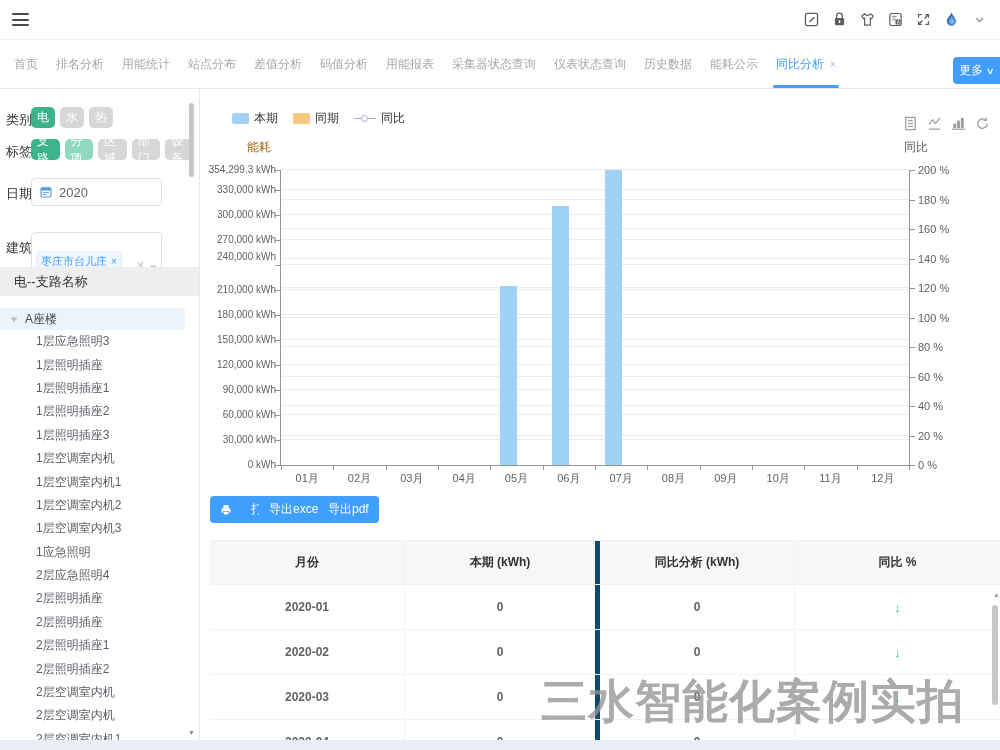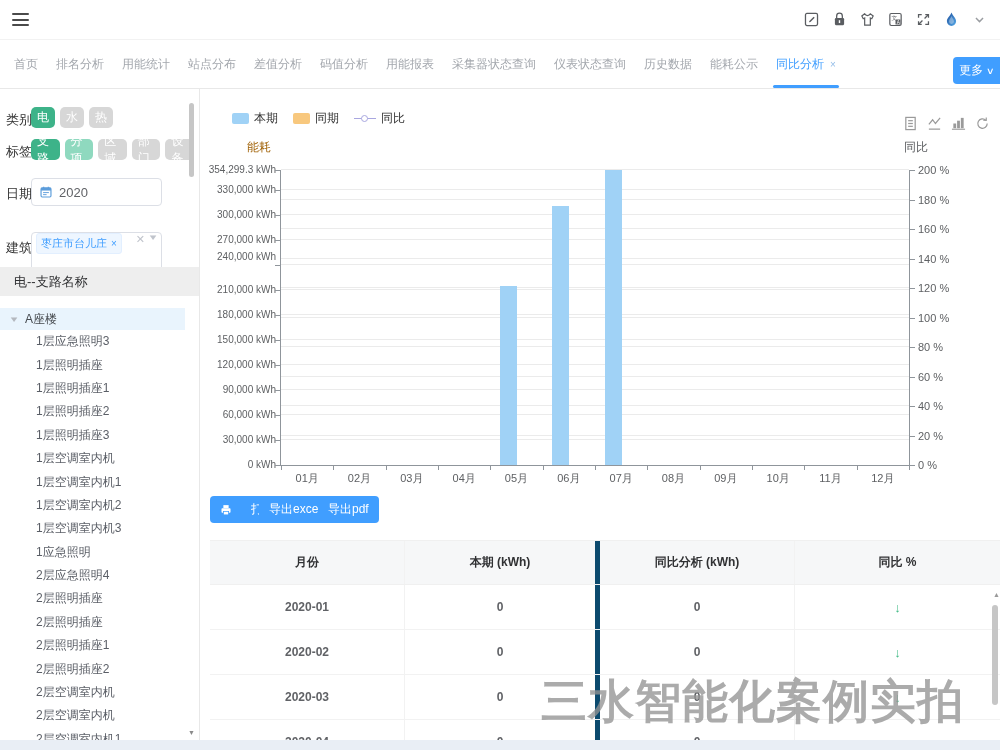--- a/index.html
+++ b/index.html
@@ -33,21 +33,21 @@
   .chip-row{position:absolute;left:31px;display:flex;}
   .chip{height:21px;border-radius:5px;color:#fff;display:inline-flex;align-items:center;justify-content:center;
     font-size:12px;margin-right:5px;padding:0 6px;min-width:10px;cursor:pointer;}
   .chip.active{background:#3db389;}
   .chip.semi{background:#8fd9bf;}
   .chip.default{background:#d7d7d7;}
   .date-input{position:absolute;left:31px;top:89px;width:131px;height:28px;border:1px solid #dcdfe6;border-radius:4px;
     display:flex;align-items:center;padding:0 7px;box-sizing:border-box;gap:6px;cursor:pointer;background:#fff;}
   .date-value{color:#606266;font-size:13px;}
   .building-select{position:absolute;left:31px;top:143px;width:131px;height:41px;border:1px solid #dcdfe6;border-radius:4px;
-    display:flex;align-items:flex-start;padding:0 4px;box-sizing:border-box;cursor:pointer;background:#fff;}
+    display:flex;align-items:flex-end;padding:0 4px;box-sizing:border-box;cursor:pointer;background:#fff;}
   .b-tag{background:#eef6ff;border:1px solid #e2efff;color:#409eff;font-size:11px;height:19px;display:flex;
     align-items:center;padding:0 4px;border-radius:3px;gap:4px;white-space:nowrap;}
   .b-tag .x{font-size:10px;cursor:pointer;}
   .sel-clear{margin-left:auto;color:#c0c4cc;font-size:11px;cursor:pointer;}
   .sel-caret{color:#c0c4cc;font-size:8px;margin-left:4px;transform:scaleX(1.4);}
   .tree-header{position:absolute;top:178px;left:0;width:199px;height:29px;background:#eeeeee;
     display:flex;align-items:center;padding-left:14px;box-sizing:border-box;font-size:13px;color:#303133;}
   .tree-parent{position:absolute;top:219px;left:0;width:185px;height:22px;background:#e9f4fd;display:flex;
     align-items:center;padding-left:10px;box-sizing:border-box;color:#45494e;font-size:12px;gap:7px;cursor:pointer;}
   .tree-caret{color:#b4b8bf;font-size:8px;transform:scaleX(1.4);}

